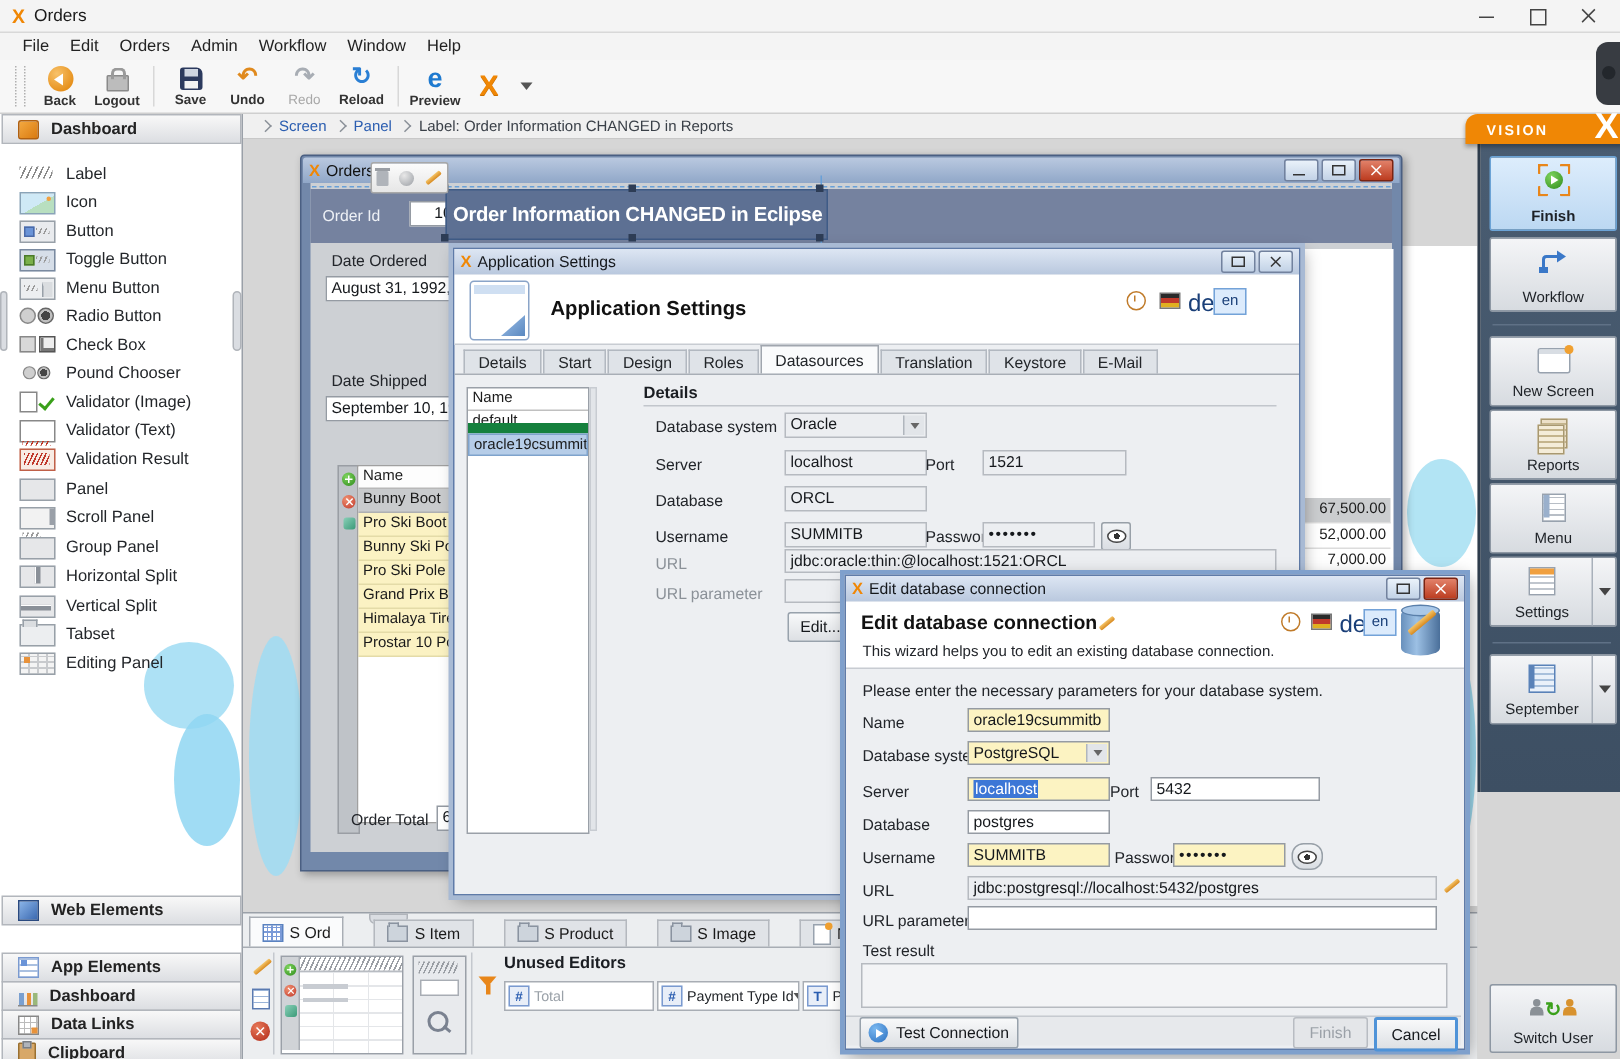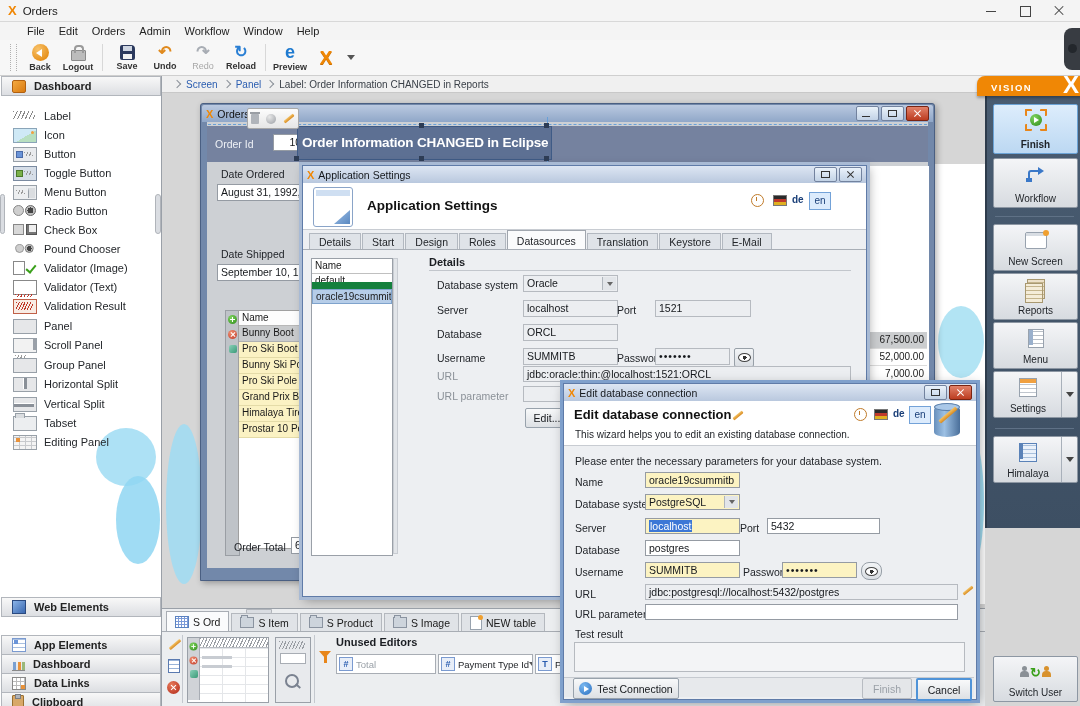--- a/index.html
+++ b/index.html
@@ -7,21 +7,21 @@
  font-family:"Liberation Sans",sans-serif;font-size:11px;color:#1a1a1a;-webkit-font-smoothing:antialiased}
 .a{position:absolute;box-sizing:border-box}
 
 .titlebar{left:0;top:0;width:1080px;height:22px;background:#f4f4f4;border-bottom:1px solid #d8d8d8;display:flex;align-items:center}
 .xlogo{font-weight:bold;color:#f08705;font-size:13px;margin:0 6px 0 8px}
 .mwc{width:34px;height:21px;position:relative}
 .mwc.min::after{content:'';position:absolute;left:12px;top:11px;width:10px;height:1px;background:#444}
 .mwc.max::after{content:'';position:absolute;left:12px;top:6px;width:9px;height:9px;border:1px solid #444}
 .mwc.cls::before,.mwc.cls::after{content:'';position:absolute;left:11px;top:10px;width:12px;height:1px;background:#444}
 .mwc.cls::before{transform:rotate(45deg)}.mwc.cls::after{transform:rotate(-45deg)}
-.menubar{left:0;top:22px;width:1080px;height:18px;background:#f4f4f4;display:flex;align-items:center;padding-left:20px}
+.menubar{left:0;top:22px;width:1080px;height:18px;background:#f4f4f4;display:flex;align-items:center;padding-left:8px}
 .menu-item{padding:0 7px;font-size:11px;color:#222}
 .toolbar{left:0;top:40px;width:1080px;height:36px;background:#f7f7f7;border-bottom:1px solid #cfcfcf;display:flex;align-items:stretch;padding-left:10px}
 .grip{width:5px;margin:4px 4px 4px 0;border-left:1px dotted #b0b0b0;border-right:1px dotted #b0b0b0}
 .tbtn{width:38px;display:flex;flex-direction:column;align-items:center;justify-content:center;gap:1px}
 .tbtn .cap{font-size:9px;font-weight:bold;color:#333}
 .tbtn.dis .cap{color:#a8a8a8;font-weight:normal}
 .tsep{width:1px;background:#d8d8d8;margin:4px 5px}
 .ic-back{width:17px;height:17px;border-radius:50%;background:radial-gradient(circle at 35% 30%,#f8c26a,#e07f00);position:relative}
 .ic-back::after{content:'';position:absolute;left:4px;top:5px;border-top:4px solid transparent;border-bottom:4px solid transparent;border-right:6px solid #fff}
 .ic-lock{width:13px;height:9px;background:#bcbcbc;border:1px solid #8a8a8a;border-radius:1px;margin-top:7px;position:relative}
@@ -140,21 +140,21 @@
 .prow.sel{background:#c9cbcd;border-bottom:1px solid #aeb0b2}
 .amt{position:absolute;left:668px;width:58px;height:17px;background:#fff;border-bottom:1px solid #dcdcdc;font-size:10px;text-align:right;padding:2px 3px 0 0;box-sizing:border-box}
 .amt.sel{background:#cbcdcf}
 
 .dlg{position:absolute;background:#edeff2;border:1px solid #5f7ba8;box-shadow:0 0 0 3px #a8bad4,2px 3px 10px rgba(0,0,0,.35)}
 .dtb{position:absolute;left:0;top:0;right:0;height:17px;background:linear-gradient(#dde6f3,#b9c8de);border-bottom:1px solid #9fb0c8;display:flex;align-items:center;padding:0 4px}
 .dtb .t{font-size:10.5px;color:#15181c;margin-left:4px;flex:1}
 .dhead{position:absolute;left:0;right:0;background:#fff;border-bottom:1px solid #c8ccd2}
 .dh-title{position:absolute;font-weight:bold;font-size:13.5px;color:#111;white-space:nowrap}
 .langbox{position:absolute;height:16px;min-width:16px;background:#dcebfc;border:1px solid #73a2d8;font-size:10px;color:#1a3f78;text-align:center;line-height:16px;padding:0 2px}
-.de{position:absolute;font-size:10px;font-weight:bold;color:#1a3f78}
+.de{position:absolute;font-size:16px;font-weight:normal;color:#1a3f78}
 .ico-clock{position:absolute;width:11px;height:11px;border:1.5px solid #c07b2a;border-radius:50%}
 .ico-clock::after{content:'';position:absolute;left:3.5px;top:1.5px;width:1.5px;height:4px;background:#c07b2a}
 .ico-flag{position:absolute;width:12px;height:9px;background:linear-gradient(#2a2a2a 33%,#c0392b 33% 66%,#e0b020 66%);border:1px solid #777}
 .appicon{position:absolute;width:38px;height:38px;background:#fff;border:1px solid #8aa4c8;border-radius:3px}
 .appicon::before{content:'';position:absolute;left:2px;top:2px;right:2px;height:6px;background:#cfdff2}
 .appicon::after{content:'';position:absolute;right:2px;bottom:2px;width:16px;height:14px;background:linear-gradient(135deg,#9ec0e8,#5a88c0);clip-path:polygon(100% 0,0 100%,100% 100%)}
 .tabs{position:absolute;display:flex;align-items:flex-end}
 .tab{background:#dfe3e8;border:1px solid #b2b8c0;border-bottom:none;padding:2px 9px 2px;font-size:10.5px;color:#23262a;margin-right:1px;height:16px;box-sizing:border-box;white-space:nowrap}
 .tab.active{background:#fafbfc;height:19px;padding-top:4px;border-color:#a0a6ae}
 .tabline{position:absolute;height:1px;background:#a8aeb6}
@@ -171,21 +171,21 @@
 .btn.dis{background:#e4e6e9;border-color:#b8bcc2;color:#9ba1a8}
 .btn.focus{border:2px solid #4f93d8}
 .ico-play{width:13px;height:13px;border-radius:50%;background:radial-gradient(circle at 35% 30%,#7ab8f0,#2a6fc0);position:relative;margin-right:5px}
 .ico-play::after{content:'';position:absolute;left:5px;top:3.5px;border-top:3px solid transparent;border-bottom:3px solid transparent;border-left:5px solid #fff}
 .dbicon{position:absolute;width:26px;height:32px;background:linear-gradient(90deg,#6890bc,#9cc0e4 40%,#4a6f9a);border-radius:13px/5px;position:absolute}
 .dbicon::before{content:'';position:absolute;left:0;top:-2px;width:26px;height:8px;border-radius:50%;background:#aac8e8;border:1px solid #5a7faa;box-sizing:border-box}
 .dbicon::after{content:'';position:absolute;left:3px;top:8px;width:22px;height:4px;background:linear-gradient(#f4c468,#d88a20);transform:rotate(-40deg);border-radius:1px}
 .sel-text{background:#3c77d6;color:#fff;padding:0 1px}
 
 .bpanel{left:0;top:532px;width:823px;height:98px;background:#eceef0;border-top:1px solid #9aa0a8}
-.btab{display:flex;align-items:center;gap:4px;background:#e0e3e7;border:1px solid #b4b8be;border-bottom:none;padding:7px 8px;font-size:10.5px;height:18px;box-sizing:border-box;margin-right:2px}
+.btab{display:flex;align-items:center;gap:4px;background:#e0e3e7;border:1px solid #b4b8be;border-bottom:none;padding:7px 8px;font-size:10.5px;height:18px;box-sizing:border-box;margin-right:20px}
 .btab.active{background:#fafbfc;height:20px;border-color:#a8adb4}
 .ico-grid{width:12px;height:10px;border:1px solid #5a82c0;background:#fff;background-image:repeating-linear-gradient(0deg,transparent 0 2px,#7a9ad8 2px 3px),repeating-linear-gradient(90deg,transparent 0 2px,#7a9ad8 2px 3px)}
 .ico-folder{width:12px;height:9px;background:#cdd4dc;border:1px solid #8a93a0;position:relative}
 .ico-folder::before{content:'';position:absolute;left:0;top:-3px;width:5px;height:2px;background:#cdd4dc;border:1px solid #8a93a0;border-bottom:none}
 .ico-newpage{width:10px;height:12px;background:#fff;border:1px solid #98a2ae;position:relative}
 .ico-newpage::after{content:'';position:absolute;right:-2px;top:-2px;width:5px;height:5px;border-radius:50%;background:#f0a030}
 .ico-form{width:12px;height:14px;background:#fff;border:1px solid #5a7ab0;background-image:repeating-linear-gradient(0deg,transparent 0 3px,#9ab4d8 3px 4px)}
 .ico-redx{width:13px;height:13px;border-radius:50%;background:radial-gradient(circle at 35% 30%,#e87a5a,#b02818);position:relative}
 .ico-redx::before,.ico-redx::after{content:'';position:absolute;left:3px;top:6px;width:7px;height:1px;background:#fff}
 .ico-redx::before{transform:rotate(45deg)}.ico-redx::after{transform:rotate(-45deg)}
@@ -706,21 +706,21 @@
         <span class="ic-settings"></span>
       </div>
     <div class="vlab" style="right:15px">Settings</div>
     <div class="ddzone"></div>
   </div>
   <div class="vsep" style="top:352px"></div>
   <div class="vbtn" style="top:360px">
     <div class="vico" style="right:15px">
         <span class="ic-docs"></span>
       </div>
-    <div class="vlab" style="right:15px">Himalaya</div>
+    <div class="vlab" style="right:15px">September</div>
     <div class="ddzone"></div>
   </div>
   <div class="vbtn" style="top:580px;height:44px">
     <div class="vico">
       <span class="person gray"></span>
       <span class="recyc">↻</span>
       <span class="person org"></span>
     </div>
     <div class="vlab">Switch User</div>
   </div>

